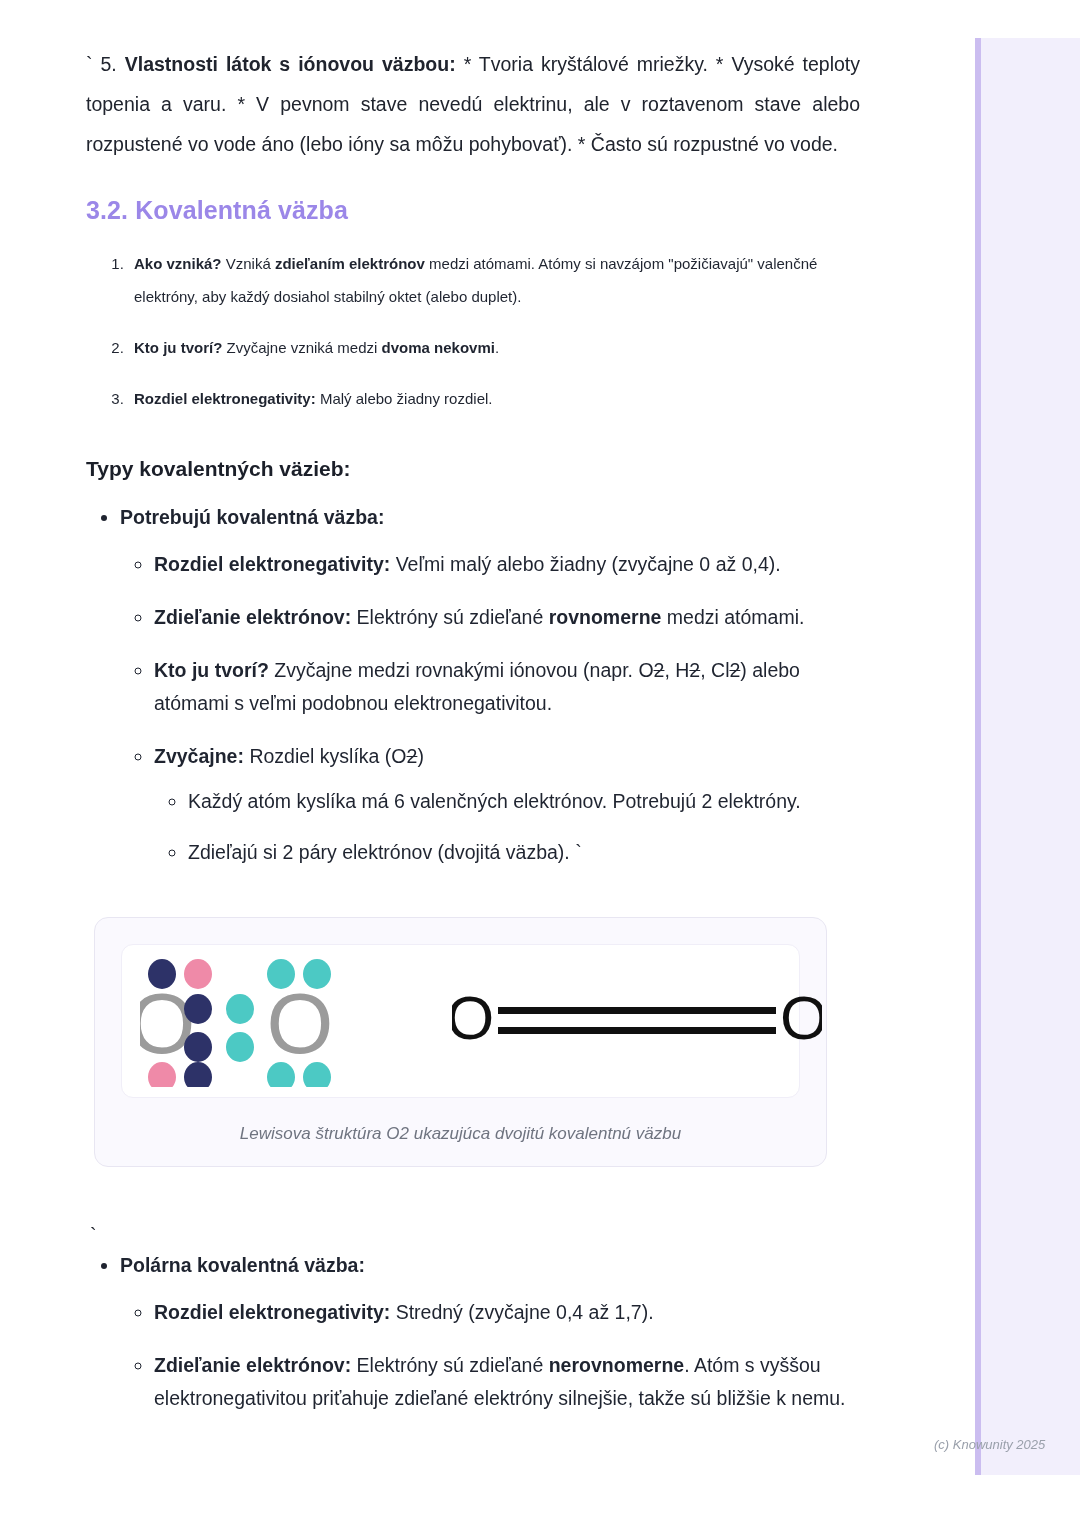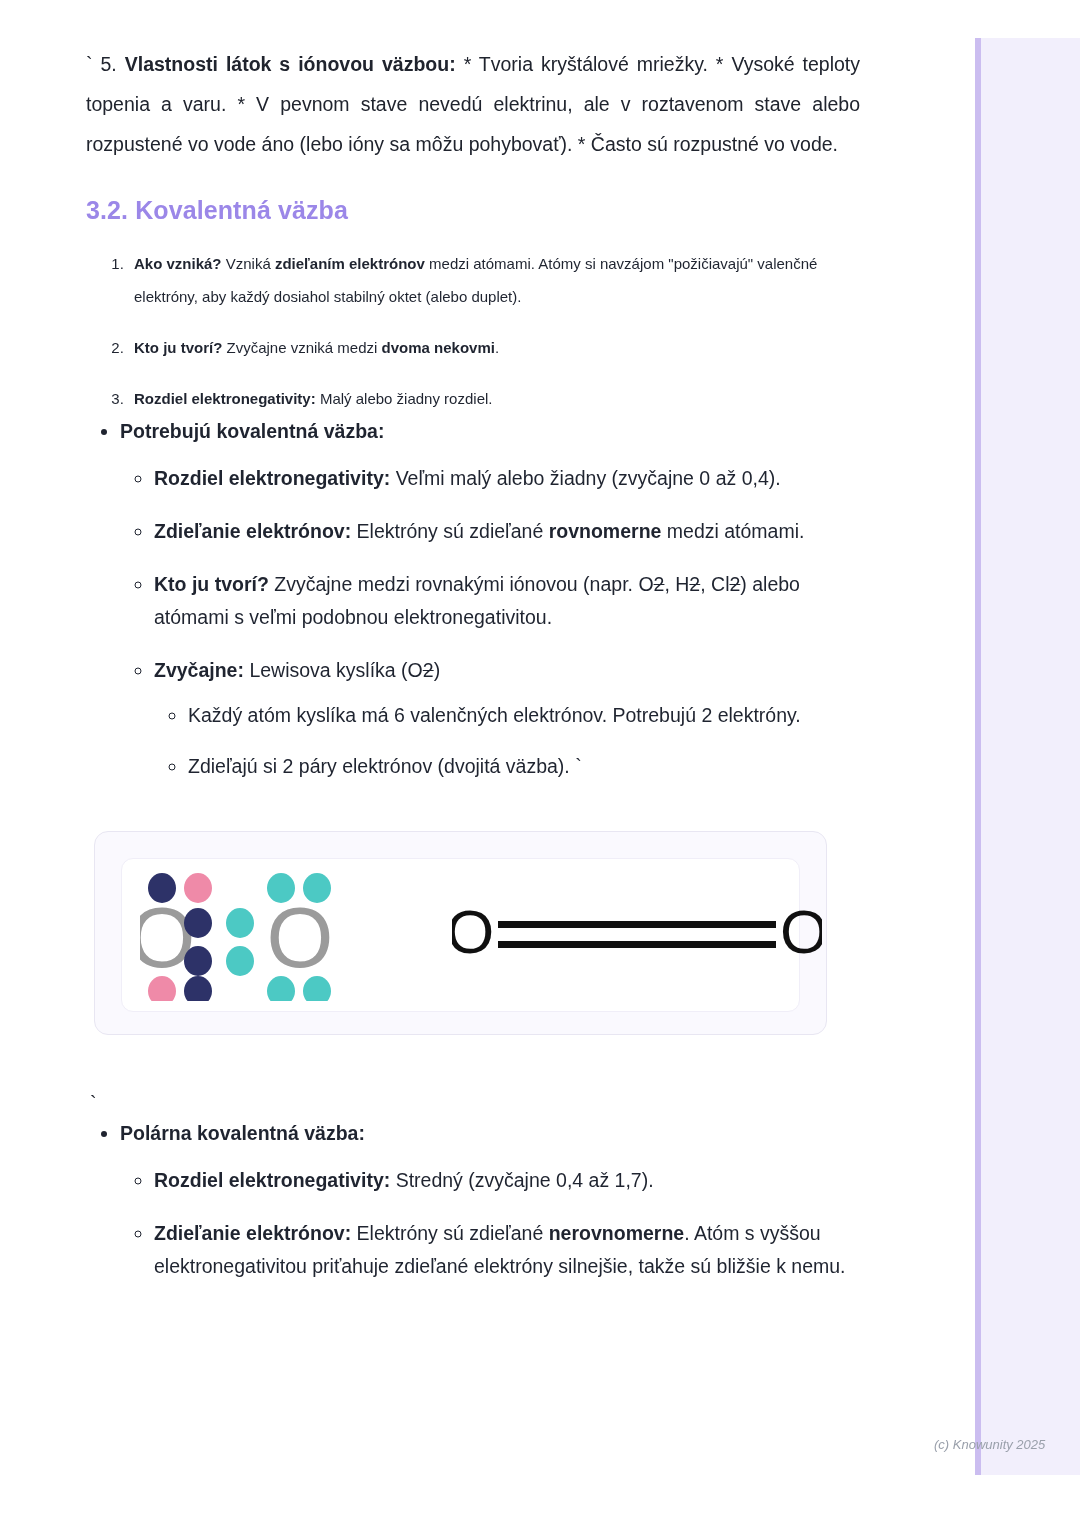--- a/index.html
+++ b/index.html
@@ -171,32 +171,33 @@
   <p class="intro"><span>`</span> <span>5.</span> <b>Vlastnosti látok s iónovou väzbou:</b><span> * Tvoria kryštálové mriežky. * Vysoké teploty topenia a varu. * V pevnom stave nevedú elektrinu, ale v roztavenom stave alebo rozpustené vo vode áno (lebo ióny sa môžu pohybovať). * Často sú rozpustné vo vode.</span></p>
 
   <h2 class="section-title">3.2. Kovalentná väzba</h2>
 
   <ol class="num-list">
     <li><b>Ako vzniká?</b><span> Vzniká </span><b>zdieľaním elektrónov</b><span> medzi atómami. Atómy si navzájom "požičiavajú" valenčné elektróny, aby každý dosiahol stabilný oktet (alebo duplet).</span></li>
     <li><b>Kto ju tvorí?</b><span> Zvyčajne vzniká medzi </span><b>dvoma nekovmi</b><span>.</span></li>
     <li><b>Rozdiel elektronegativity:</b><span> Malý alebo žiadny rozdiel.</span></li>
   </ol>
 
+  <h3 class="subhead">Typy kovalentných väzieb:</h3>
 
   <ul class="lvl1">
     <li>
       <b>Potrebujú kovalentná väzba:</b>
       <ul class="lvl2">
         <li><b>Rozdiel elektronegativity:</b><span> Veľmi malý alebo žiadny (zvyčajne 0 až 0,4).</span></li>
 
         <li><b>Zdieľanie elektrónov:</b><span> Elektróny sú zdieľané </span><b>rovnomerne</b><span> medzi atómami.</span></li>
 
         <li><b>Kto ju tvorí?</b><span> Zvyčajne medzi rovnakými iónovou (napr. O</span><span class="strike">2</span><span>, H</span><span class="strike">2</span><span>, Cl</span><span class="strike">2</span><span>) alebo atómami s veľmi podobnou elektronegativitou.</span></li>
 
-        <li><b>Zvyčajne:</b><span> Lewisova kyslíka (O</span><span class="strike">2</span><span>)</span>
+        <li><b>Zvyčajne:</b><span> Rozdiel kyslíka (O</span><span class="strike">2</span><span>)</span>
           <ul class="lvl3">
             <li>Každý atóm kyslíka má 6 valenčných elektrónov. Potrebujú 2 elektróny.</li>
             <li>Zdieľajú si 2 páry elektrónov (dvojitá väzba). `</li>
           </ul>
         </li>
       </ul>
     </li>
   </ul>
 
   <div class="figure-card">
@@ -228,20 +229,21 @@
       </svg>
 
       <svg class="bondfig" viewBox="0 0 370 130">
         <text x="18" y="82" font-family="'Liberation Sans', sans-serif" font-size="62" fill="#101010" text-anchor="middle">O</text>
         <rect x="46" y="50" width="278" height="7" fill="#101010"></rect>
         <rect x="46" y="70" width="278" height="7" fill="#101010"></rect>
         <text x="352" y="82" font-family="'Liberation Sans', sans-serif" font-size="62" fill="#101010" text-anchor="middle">O</text>
       </svg>
 
     </div>
+    <div class="fig-caption">Lewisova štruktúra O2 ukazujúca dvojitú kovalentnú väzbu</div>
   </div>
 
   <div class="tick-row"><span class="tick">`</span></div>
 
   <ul class="lvl1">
     <li>
       <b>Polárna kovalentná väzba:</b>
       <ul class="lvl2">
         <li><b>Rozdiel elektronegativity:</b><span> Stredný (zvyčajne 0,4 až 1,7).</span></li>
         <li><b>Zdieľanie elektrónov:</b><span> Elektróny sú zdieľané </span><b>nerovnomerne</b><span>. Atóm s vyššou elektronegativitou priťahuje zdieľané elektróny silnejšie, takže sú bližšie k nemu.</span></li>

